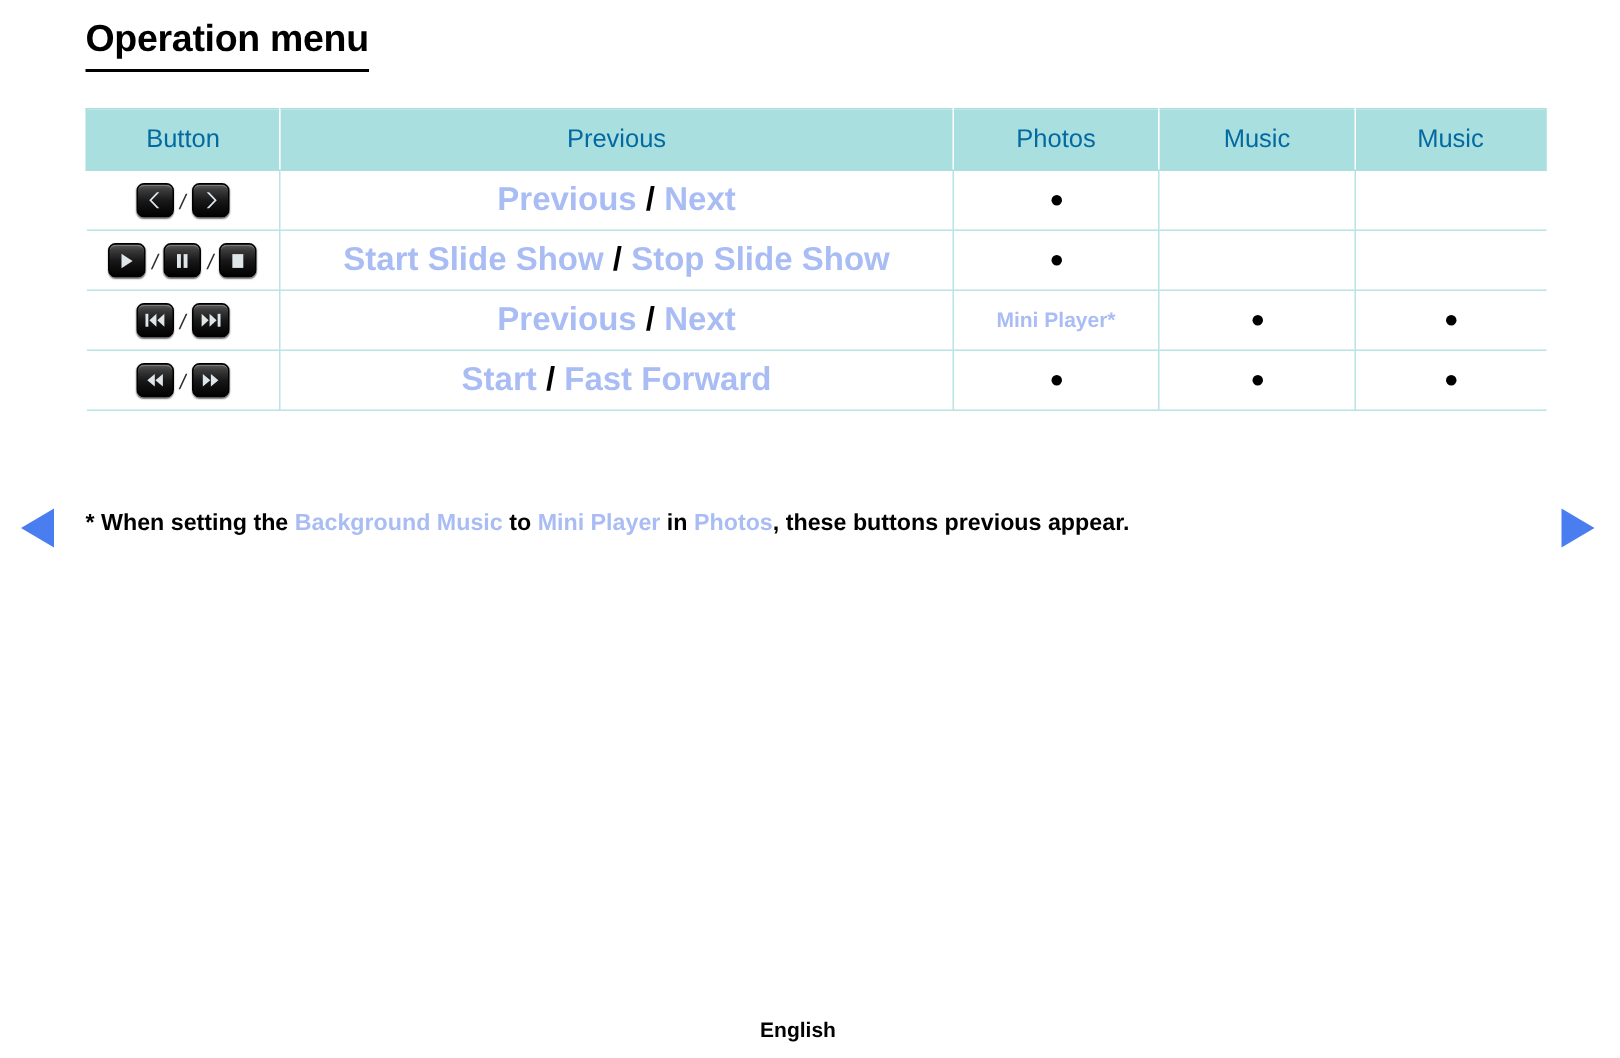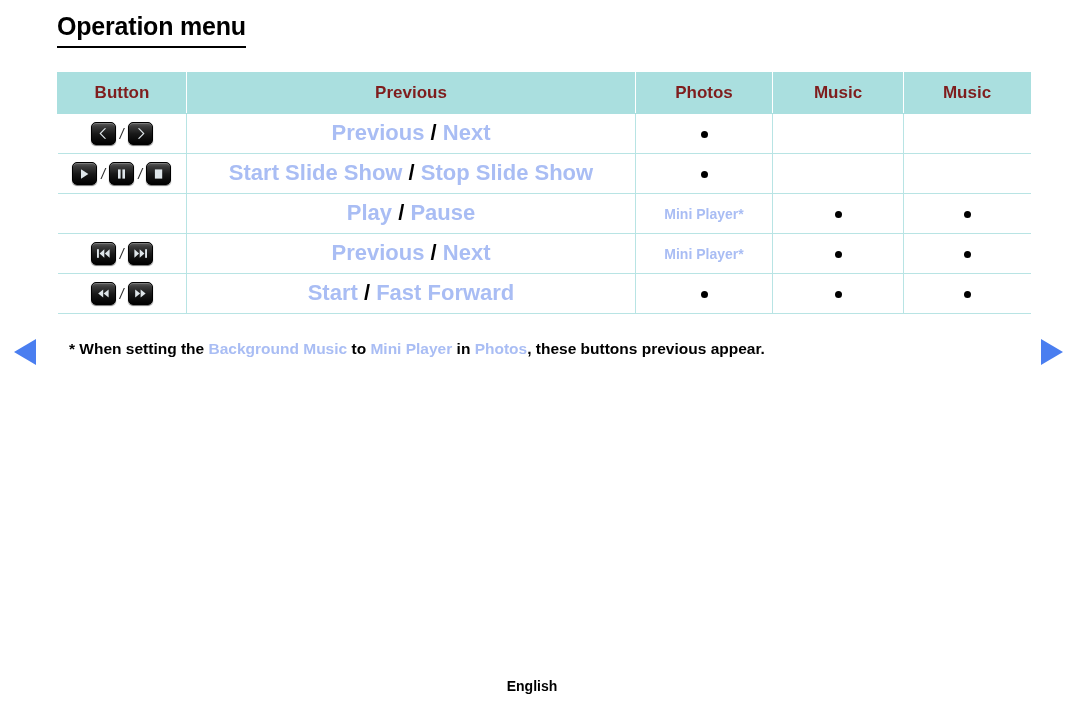--- a/index.html
+++ b/index.html
@@ -44,22 +44,22 @@
   .pb-table td {
     border: 1px solid #b5e3e3;
     padding: 0;
     text-align: center;
     vertical-align: middle;
   }
   .pb-table thead th {
     background: #aadfdf;
     height: 40px;
     font-size: 17px;
-    font-weight: bold;
-    color: #7f1d1d;
+    font-weight: normal;
+    color: #0369a1;
     border-color: #ffffff;
     border-top-color: #aadfdf;
     border-bottom-color: #aadfdf;
   }
   .pb-table thead th.col-button { border-left-color: #aadfdf; }
   .pb-table thead th.col-music  { border-right-color: #aadfdf; }
 
   .pb-table tbody tr { height: 40px; }
   .pb-table tbody td {
     border-left: none;
@@ -138,21 +138,20 @@
   .footnote {
     position: absolute;
     left: 57px;
     top: 339px;
     width: 940px;
     font-size: 15.5px;
     font-weight: bold;
     color: #000;
     line-height: 1.3;
     white-space: nowrap;
-    margin-left: 12px;
   }
   .footnote .hl { color: #a9bdf4; }
 
   
   .nav-arrow {
     position: absolute;
     top: 339px;
     width: 0;
     height: 0;
     cursor: pointer;
@@ -245,60 +244,51 @@
           </div>
         </td>
         <td class="col-op vsep-right">
           <div class="op-text"><span>Start Slide Show</span><span class="sep"> /</span><span> Stop Slide Show</span></div>
         </td>
         <td class="col-photos vsep-right"><span class="dot"></span></td>
         <td class="col-videos vsep-right"></td>
         <td class="col-music"></td>
       </tr>
       <tr>
-        <td class="col-button vsep-right"></td>
+        <td class="col-button vsep-right">
+          <div class="btn-group">
+            <span class="rbtn">
+              <svg width="15" height="11" viewBox="0 0 15 11">
+                <rect x="1" y="1.2" width="1.9" height="8.6"></rect>
+                <path d="M8.3 1.2 L8.3 9.8 L3.6 5.5 Z"></path>
+                <path d="M13.6 1.2 L13.6 9.8 L8.9 5.5 Z"></path>
+              </svg>
+            </span>
+            <span class="btn-slash">/</span>
+            <span class="rbtn">
+              <svg width="15" height="11" viewBox="0 0 15 11">
+                <path d="M1.4 1.2 L1.4 9.8 L6.1 5.5 Z"></path>
+                <path d="M6.7 1.2 L6.7 9.8 L11.4 5.5 Z"></path>
+                <rect x="12.1" y="1.2" width="1.9" height="8.6"></rect>
+              </svg>
+            </span>
+          </div>
+        </td>
         <td class="col-op vsep-right">
-          <div class="op-text"><span>Play</span><span class="sep"> /</span><span> Pause</span></div>
+          <div class="op-text"><span>Previous</span><span class="sep"> /</span><span> Next</span></div>
         </td>
         <td class="col-photos vsep-right"><span class="mini-player">Mini Player*</span></td>
         <td class="col-videos vsep-right"><span class="dot"></span></td>
         <td class="col-music"><span class="dot"></span></td>
       </tr>
       <tr>
         <td class="col-button vsep-right">
           <div class="btn-group">
             <span class="rbtn">
               <svg width="15" height="11" viewBox="0 0 15 11">
-                <rect x="1" y="1.2" width="1.9" height="8.6"></rect>
-                <path d="M8.3 1.2 L8.3 9.8 L3.6 5.5 Z"></path>
-                <path d="M13.6 1.2 L13.6 9.8 L8.9 5.5 Z"></path>
-              </svg>
-            </span>
-            <span class="btn-slash">/</span>
-            <span class="rbtn">
-              <svg width="15" height="11" viewBox="0 0 15 11">
-                <path d="M1.4 1.2 L1.4 9.8 L6.1 5.5 Z"></path>
-                <path d="M6.7 1.2 L6.7 9.8 L11.4 5.5 Z"></path>
-                <rect x="12.1" y="1.2" width="1.9" height="8.6"></rect>
-              </svg>
-            </span>
-          </div>
-        </td>
-        <td class="col-op vsep-right">
-          <div class="op-text"><span>Previous</span><span class="sep"> /</span><span> Next</span></div>
-        </td>
-        <td class="col-photos vsep-right"><span class="mini-player">Mini Player*</span></td>
-        <td class="col-videos vsep-right"><span class="dot"></span></td>
-        <td class="col-music"><span class="dot"></span></td>
-      </tr>
-      <tr>
-        <td class="col-button vsep-right">
-          <div class="btn-group">
-            <span class="rbtn">
-              <svg width="15" height="11" viewBox="0 0 15 11">
                 <path d="M7.2 1.4 L7.2 9.6 L2.2 5.5 Z"></path>
                 <path d="M12.6 1.4 L12.6 9.6 L7.6 5.5 Z"></path>
               </svg>
             </span>
             <span class="btn-slash">/</span>
             <span class="rbtn">
               <svg width="15" height="11" viewBox="0 0 15 11">
                 <path d="M2.2 1.4 L2.2 9.6 L7.2 5.5 Z"></path>
                 <path d="M7.6 1.4 L7.6 9.6 L12.6 5.5 Z"></path>
               </svg>

